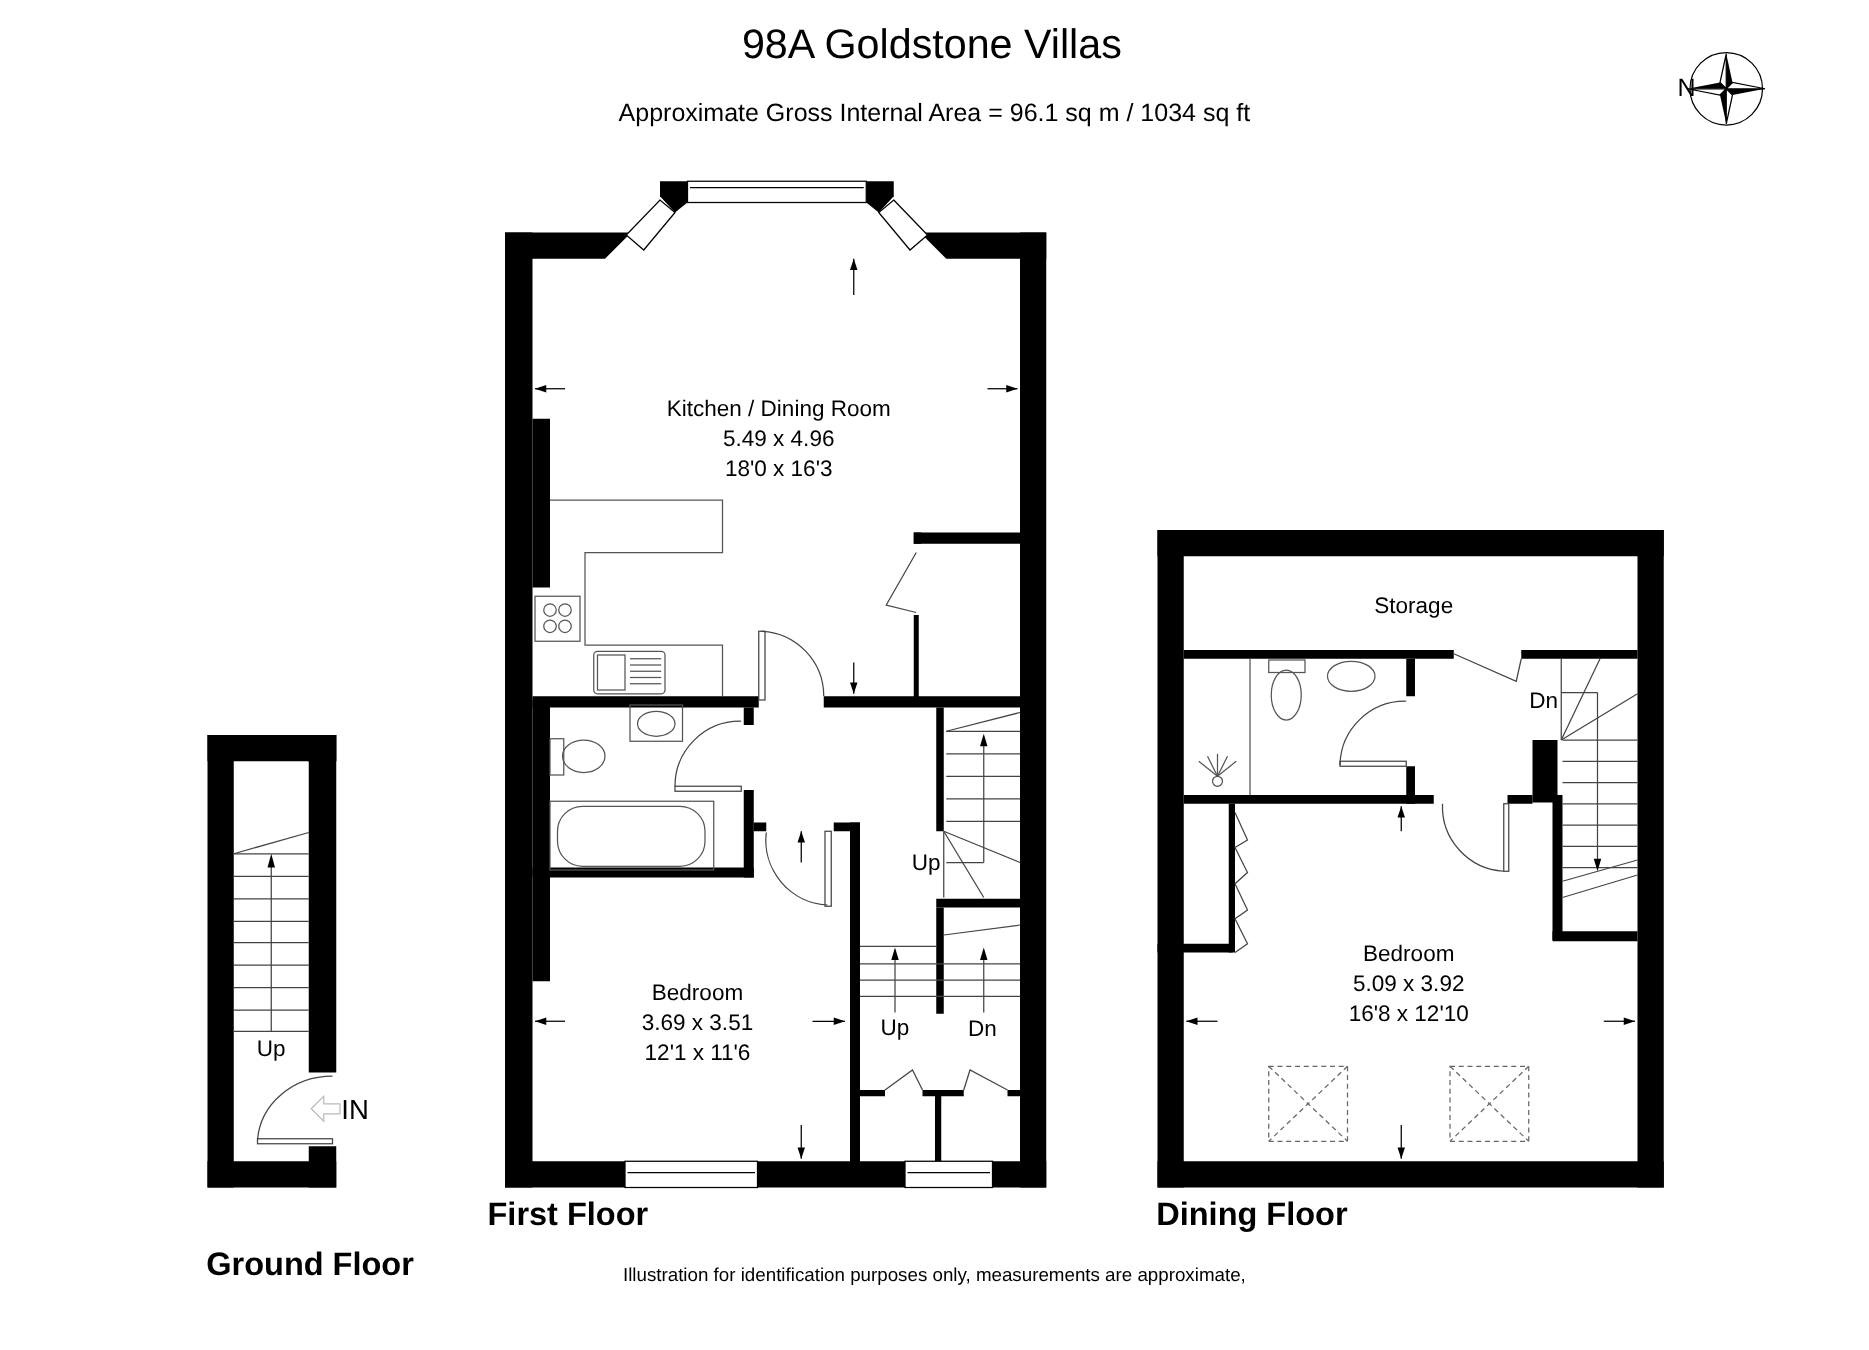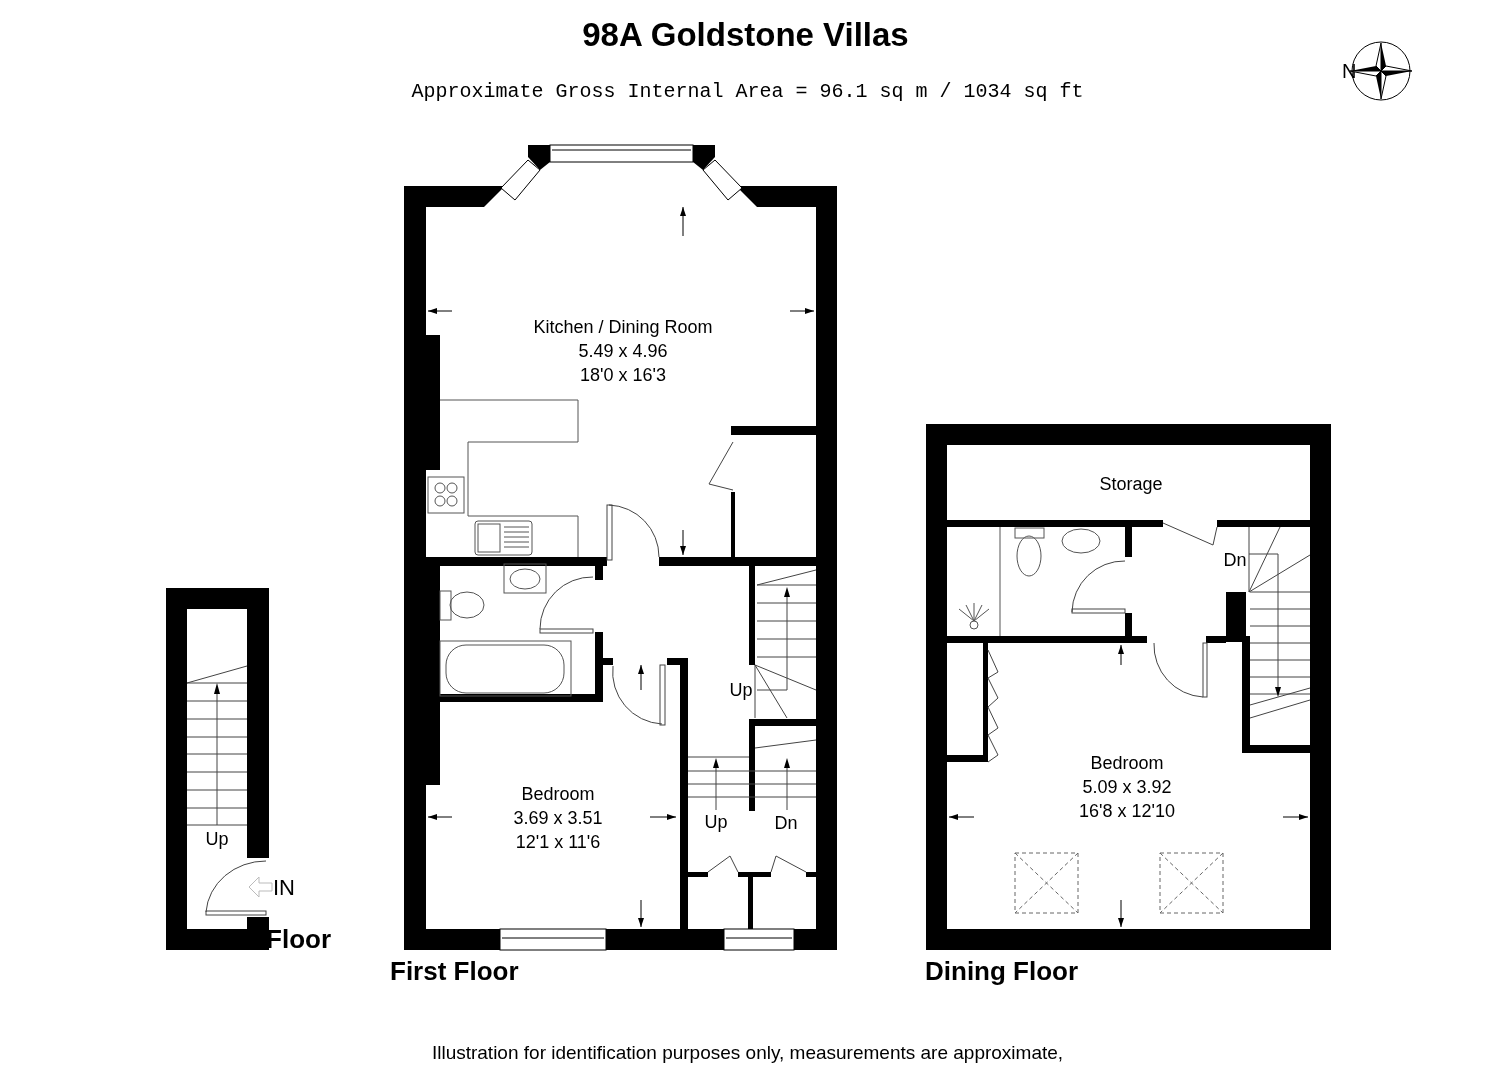--- a/index.html
+++ b/index.html
@@ -1,20 +1,20 @@
 <!DOCTYPE html>
 <html><head>
 <meta charset="utf-8">
 <style>
   html, body { margin:0; padding:0; background:#ffffff; }
   body { width:1495px; height:1080px; position:relative; overflow:hidden; font-family:"Liberation Sans", sans-serif; color:#000; }
-  .title { position:absolute; left:0; width:1491px; top:16px; text-align:center; font-weight:bold; font-size:33px; }
-  .subtitle { position:absolute; left:0; width:1495px; top:80px; text-align:center; font-size:20px;font-family:Liberation Mono, monospace; }
+  .title { position:absolute; left:0; width:1491px; top:16px; text-align:center; font-weight:normal; font-size:33px; }
+  .subtitle { position:absolute; left:0; width:1495px; top:80px; text-align:center; font-size:20px; }
   .floor-label { position:absolute; font-weight:bold; font-size:26px; }
-  .footer { position:absolute; left:0; width:1495px; top:1010px; text-align:center; font-size:19px; line-height:21px;margin-top:32px; }
+  .footer { position:absolute; left:0; width:1495px; top:1010px; text-align:center; font-size:15px; line-height:21px; }
   .compass { position:absolute; left:1340px; top:40px; }
   .compass-n { position:absolute; left:1342px; top:60px; font-size:20px; }
   svg.plan { position:absolute; left:0; top:0; }
   .rlabel { font-size:18px; text-anchor:middle; }
   .slabel { font-size:18px; text-anchor:middle; }
 </style>
 </head>
 <body>
 
 <div class="title">98A Goldstone Villas</div>
@@ -276,19 +276,19 @@
     <polygon points="1308,817 1299,814 1299,820" fill="#000"></polygon>
     <polygon points="1121,927 1118,918 1124,918" fill="#000"></polygon>
   </g>
   <text x="1131" y="490" class="rlabel">Storage</text>
   <text x="1127" y="769" class="rlabel">Bedroom</text>
   <text x="1127" y="793" class="rlabel">5.09 x 3.92</text>
   <text x="1127" y="817" class="rlabel">16'8 x 12'10</text>
   <text x="1235" y="566" class="slabel">Dn</text>
 </svg>
 
-<div class="floor-label" style="left:165px; top:924px;">Ground Floor</div>
+<div class="floor-label" style="left:165px; top:996px;">Ground Floor</div>
 <div class="floor-label" style="left:390px; top:956px;">First Floor</div>
 <div class="floor-label" style="left:925px; top:956px;">Dining Floor</div>
 
 <div class="footer">
   <div>Illustration for identification purposes only, measurements are approximate,</div>
 </div>
 
 </body></html>

